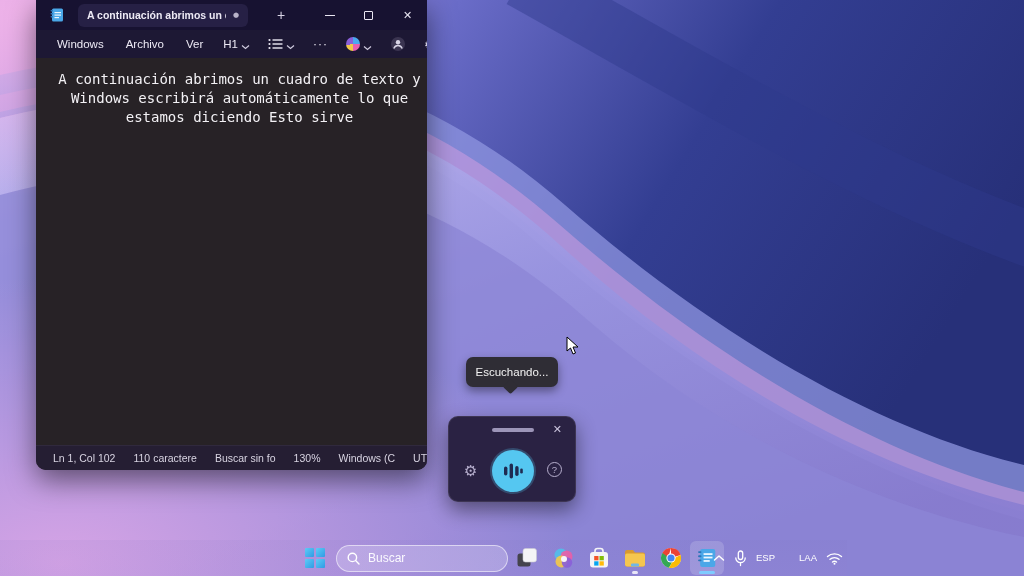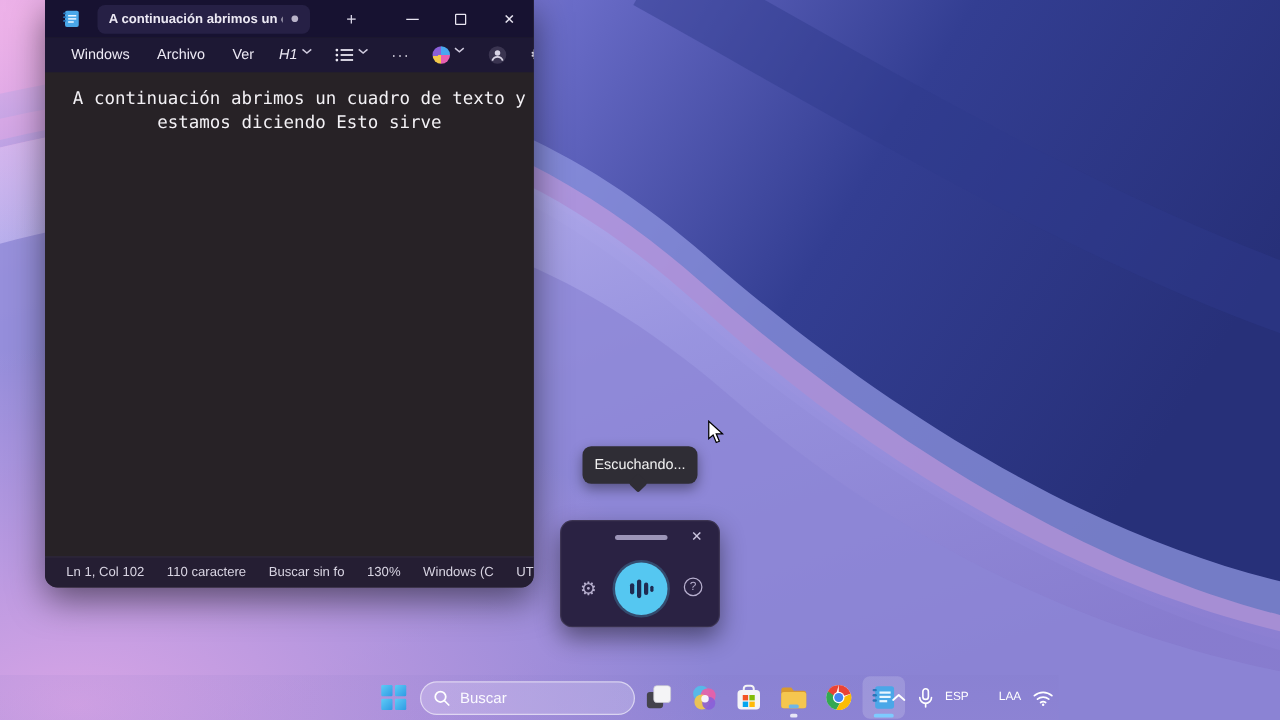--- a/index.html
+++ b/index.html
@@ -22,21 +22,21 @@
   .tab-dot { font-size:7px; color:#b9b3c9; margin-left:7px; font-family:"DejaVu Sans", sans-serif; }
   .newtab { margin-left:22px; color:#d9d5e6; font-size:14px; width:22px; text-align:center; cursor:default; }
   .win-controls { position:absolute; right:0; top:0; height:30px; display:flex; }
   .wc { width:39px; height:30px; display:flex; align-items:center; justify-content:center; color:#e9e6f2; }
   .wc-min-bar { width:10px; height:1px; background:#e9e6f2; }
   .wc-max-box { width:9px; height:9px; border:1px solid #e9e6f2; border-radius:1px; }
   .wc-close-x { font-size:11px; font-family:"DejaVu Sans", sans-serif; }
 
   .menubar { height:28px; background:#1d1834; display:flex; align-items:center; padding:0 10px; }
   .mi { font-size:11.5px; color:#ece9f4; padding:0 11px; }
-  .mi-group { display:flex; align-items:flex-start; gap:3px; padding:0 9px; color:#ece9f4;font-style:italic; }
+  .mi-group { display:flex; align-items:flex-end; gap:3px; padding:0 9px; color:#ece9f4; }
   .mi-group .lbl { font-size:11.5px; }
   .chev { width:9px; height:6px; }
   .ellip { font-size:12px; letter-spacing:1px; color:#ece9f4; padding:0 9px; }
   .copilot-circle { width:14px; height:14px; border-radius:50%;
     background:conic-gradient(#4aa8f0 0 90deg, #e85fb0 90deg 180deg, #f2c84b 180deg 260deg, #8a5fd8 260deg 360deg); }
   .icon-btn { padding:0 9px; display:flex; align-items:center; color:#d9d5e6; }
   .gear-glyph { font-family:"DejaVu Sans", sans-serif; font-size:13px; color:#d9d5e6; }
 
   .np-content { height:387px; padding:12px 0 0 16px; font-family:"DejaVu Sans Mono", monospace;
     font-size:14px; line-height:19px; color:#f3f1f5; background:#272226;text-align:center; }
@@ -205,20 +205,21 @@
           <path d="M3.8,12.5 C4.6,10.4 6.1,9.5 8,9.5 C9.9,9.5 11.4,10.4 12.2,12.5" fill="none" stroke="#d9d5e6" stroke-width="1.4"></path>
         </svg>
       </span>
       <span class="icon-btn">
         <span class="gear-glyph">⚙</span>
       </span>
     </div>
 
     <div class="np-content">
       <div>A continuación abrimos un cuadro de texto y</div>
+      <div>Windows escribirá automáticamente lo que</div>
       <div>estamos diciendo Esto sirve</div>
     </div>
 
     <div class="statusbar">
       <span class="st-item">Ln 1, Col 102</span>
       <span class="st-div"></span>
       <span class="st-item">110 caractere</span>
       <span class="st-div"></span>
       <span class="st-item">Buscar sin fo</span>
       <span class="st-div"></span>

